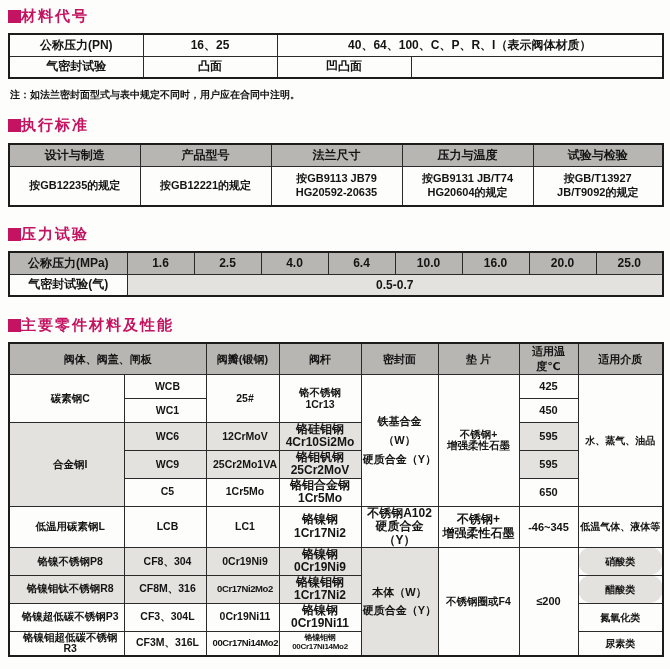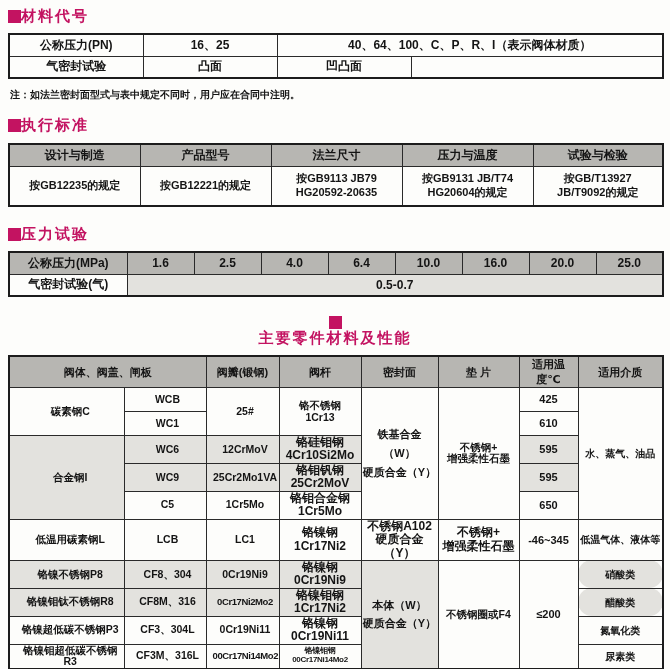--- a/index.html
+++ b/index.html
@@ -45,21 +45,21 @@
   #t4 .xxs { font-size:8px; letter-spacing:-0.3px; }
   #t4 .sp span { display:block; line-height:1.7; font-size:11px; }
   #t4 .mat { font-size:10.5px;padding-left:8px; }
   #t4 .num { font-size:11px; }
   #t4 .media { font-size:10px;border-radius:19px; }
   #t4 .code { font-size:10.5px;padding-left:6px; }
   #t4 .tight { letter-spacing:-0.4px; font-size:9.5px; }
 
   .mt1 { margin-top:12px; }
   .mt2 { margin-top:18px; }
-  .mt3 { margin-top:19px;flex-direction:column; }
+  .mt3 { margin-top:19px; }
 </style>
 </head>
 <body>
 
 <div class="wrap">
 
   <div class="sec-head">
     <span class="sq"></span>
     <span class="txt">材料代号</span>
   </div>
@@ -210,21 +210,21 @@
           </td>
       <td class="two" rowspan="5">
             <span>不锈钢+</span>
             <span>增强柔性石墨</span>
           </td>
       <td class="num">425</td>
       <td class="media" rowspan="5">水、蒸气、油品</td>
     </tr>
     <tr class="tall">
       <td class="code">WC1</td>
-      <td class="num">610</td>
+      <td class="num">450</td>
     </tr>
     <tr>
       <td class="mat lgray" rowspan="3">合金钢I</td>
       <td class="code lgray">WC6</td>
       <td class="code lgray">12CrMoV</td>
       <td class="two xs lgray">
             <span>铬硅钼钢</span>
             <span>4Cr10Si2Mo</span>
           </td>
       <td class="num lgray">595</td>

